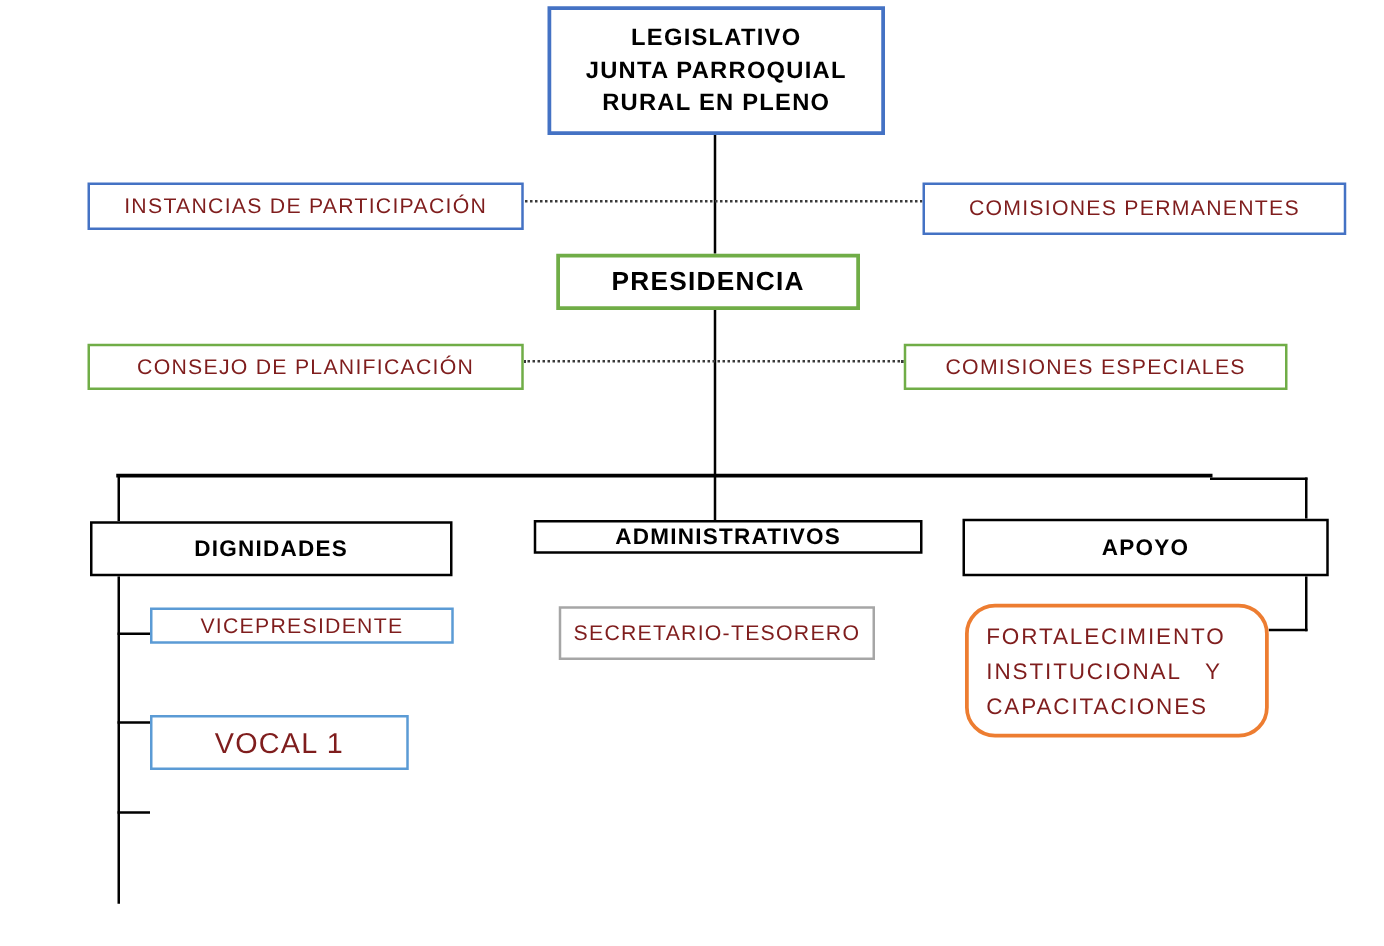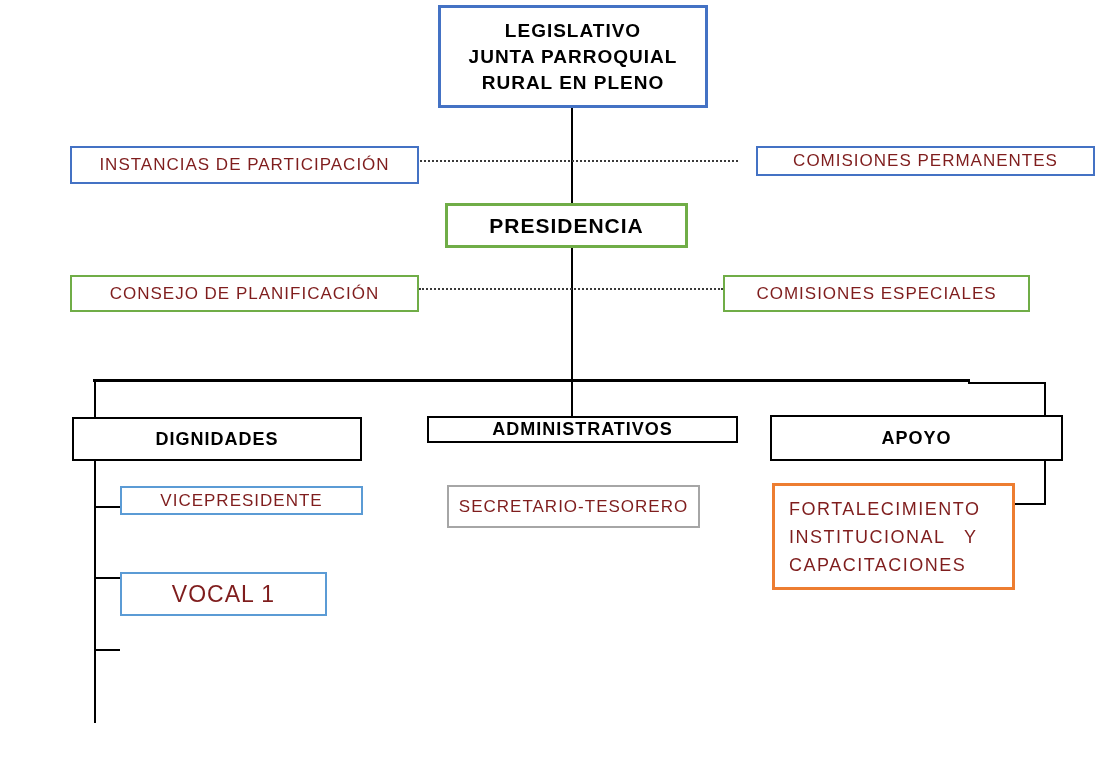--- a/index.html
+++ b/index.html
@@ -36,39 +36,40 @@
   .b-green  { border: 2px solid #70AD47; }
   .b-green3 { border: 3px solid #70AD47; }
   .b-black  { border: 2px solid #000000; }
   .b-lblue  { border: 2px solid #5B9BD5; }
   .b-gray   { border: 2px solid #A6A6A6; }
   .b-orange { border: 3px solid #ED7D31; }
 
   
   #n-legislativo { left: 438px; top: 5px;  width: 270px; height: 103px; font-size: 19px; line-height: 26px; }
   #n-instancias  { left: 70px;  top: 146px; width: 349px; height: 38px; font-size: 17px; }
-  #n-com-perm    { left: 756px; top: 146px; width: 339px; height: 30px; font-size: 17px; }
+  #n-com-perm    { left: 738px; top: 146px; width: 339px; height: 42px; font-size: 17px; }
   #n-presidencia { left: 445px; top: 203px; width: 243px; height: 45px; font-size: 21px; }
   #n-consejo     { left: 70px;  top: 275px; width: 349px; height: 37px; font-size: 17px; }
   #n-com-esp     { left: 723px; top: 275px; width: 307px; height: 37px; font-size: 17px; }
   #n-dignidades  { left: 72px;  top: 417px; width: 290px; height: 44px; font-size: 18px; }
   #n-administrativos { left: 427px; top: 416px; width: 311px; height: 27px; font-size: 18px; }
   #n-apoyo       { left: 770px; top: 415px; width: 293px; height: 46px; font-size: 18px; }
   #n-vicepresidente { left: 120px; top: 486px; width: 243px; height: 29px; font-size: 17px; }
   #n-vocal1      { left: 120px; top: 572px; width: 207px; height: 44px; font-size: 23px; }
   #n-vocal2      { left: 120px; top: 628px; width: 243px; height: 44px; font-size: 17px; }
   #n-vocal3      { left: 120px; top: 700px; width: 243px; height: 43px; font-size: 17px; }
   #n-secretario  { left: 447px; top: 485px; width: 253px; height: 43px; font-size: 17px; }
   #n-fortalecimiento {
     left: 772px; top: 483px; width: 243px; height: 107px;
     font-size: 18px; line-height: 28px;
     justify-content: flex-start; text-align: left;
     padding: 0 0 0 14px;
     white-space: pre;
     letter-spacing: 1.5px;
+    border-radius: 24px;
   }
 
   
   .line { position: absolute; background: #000; }
   .dotted {
     position: absolute;
     height: 0;
     border-top: 2px dotted #3a3a3a;
   }
   #l-top-drop     { left: 571px; top: 108px; width: 2px; height: 95px; }

